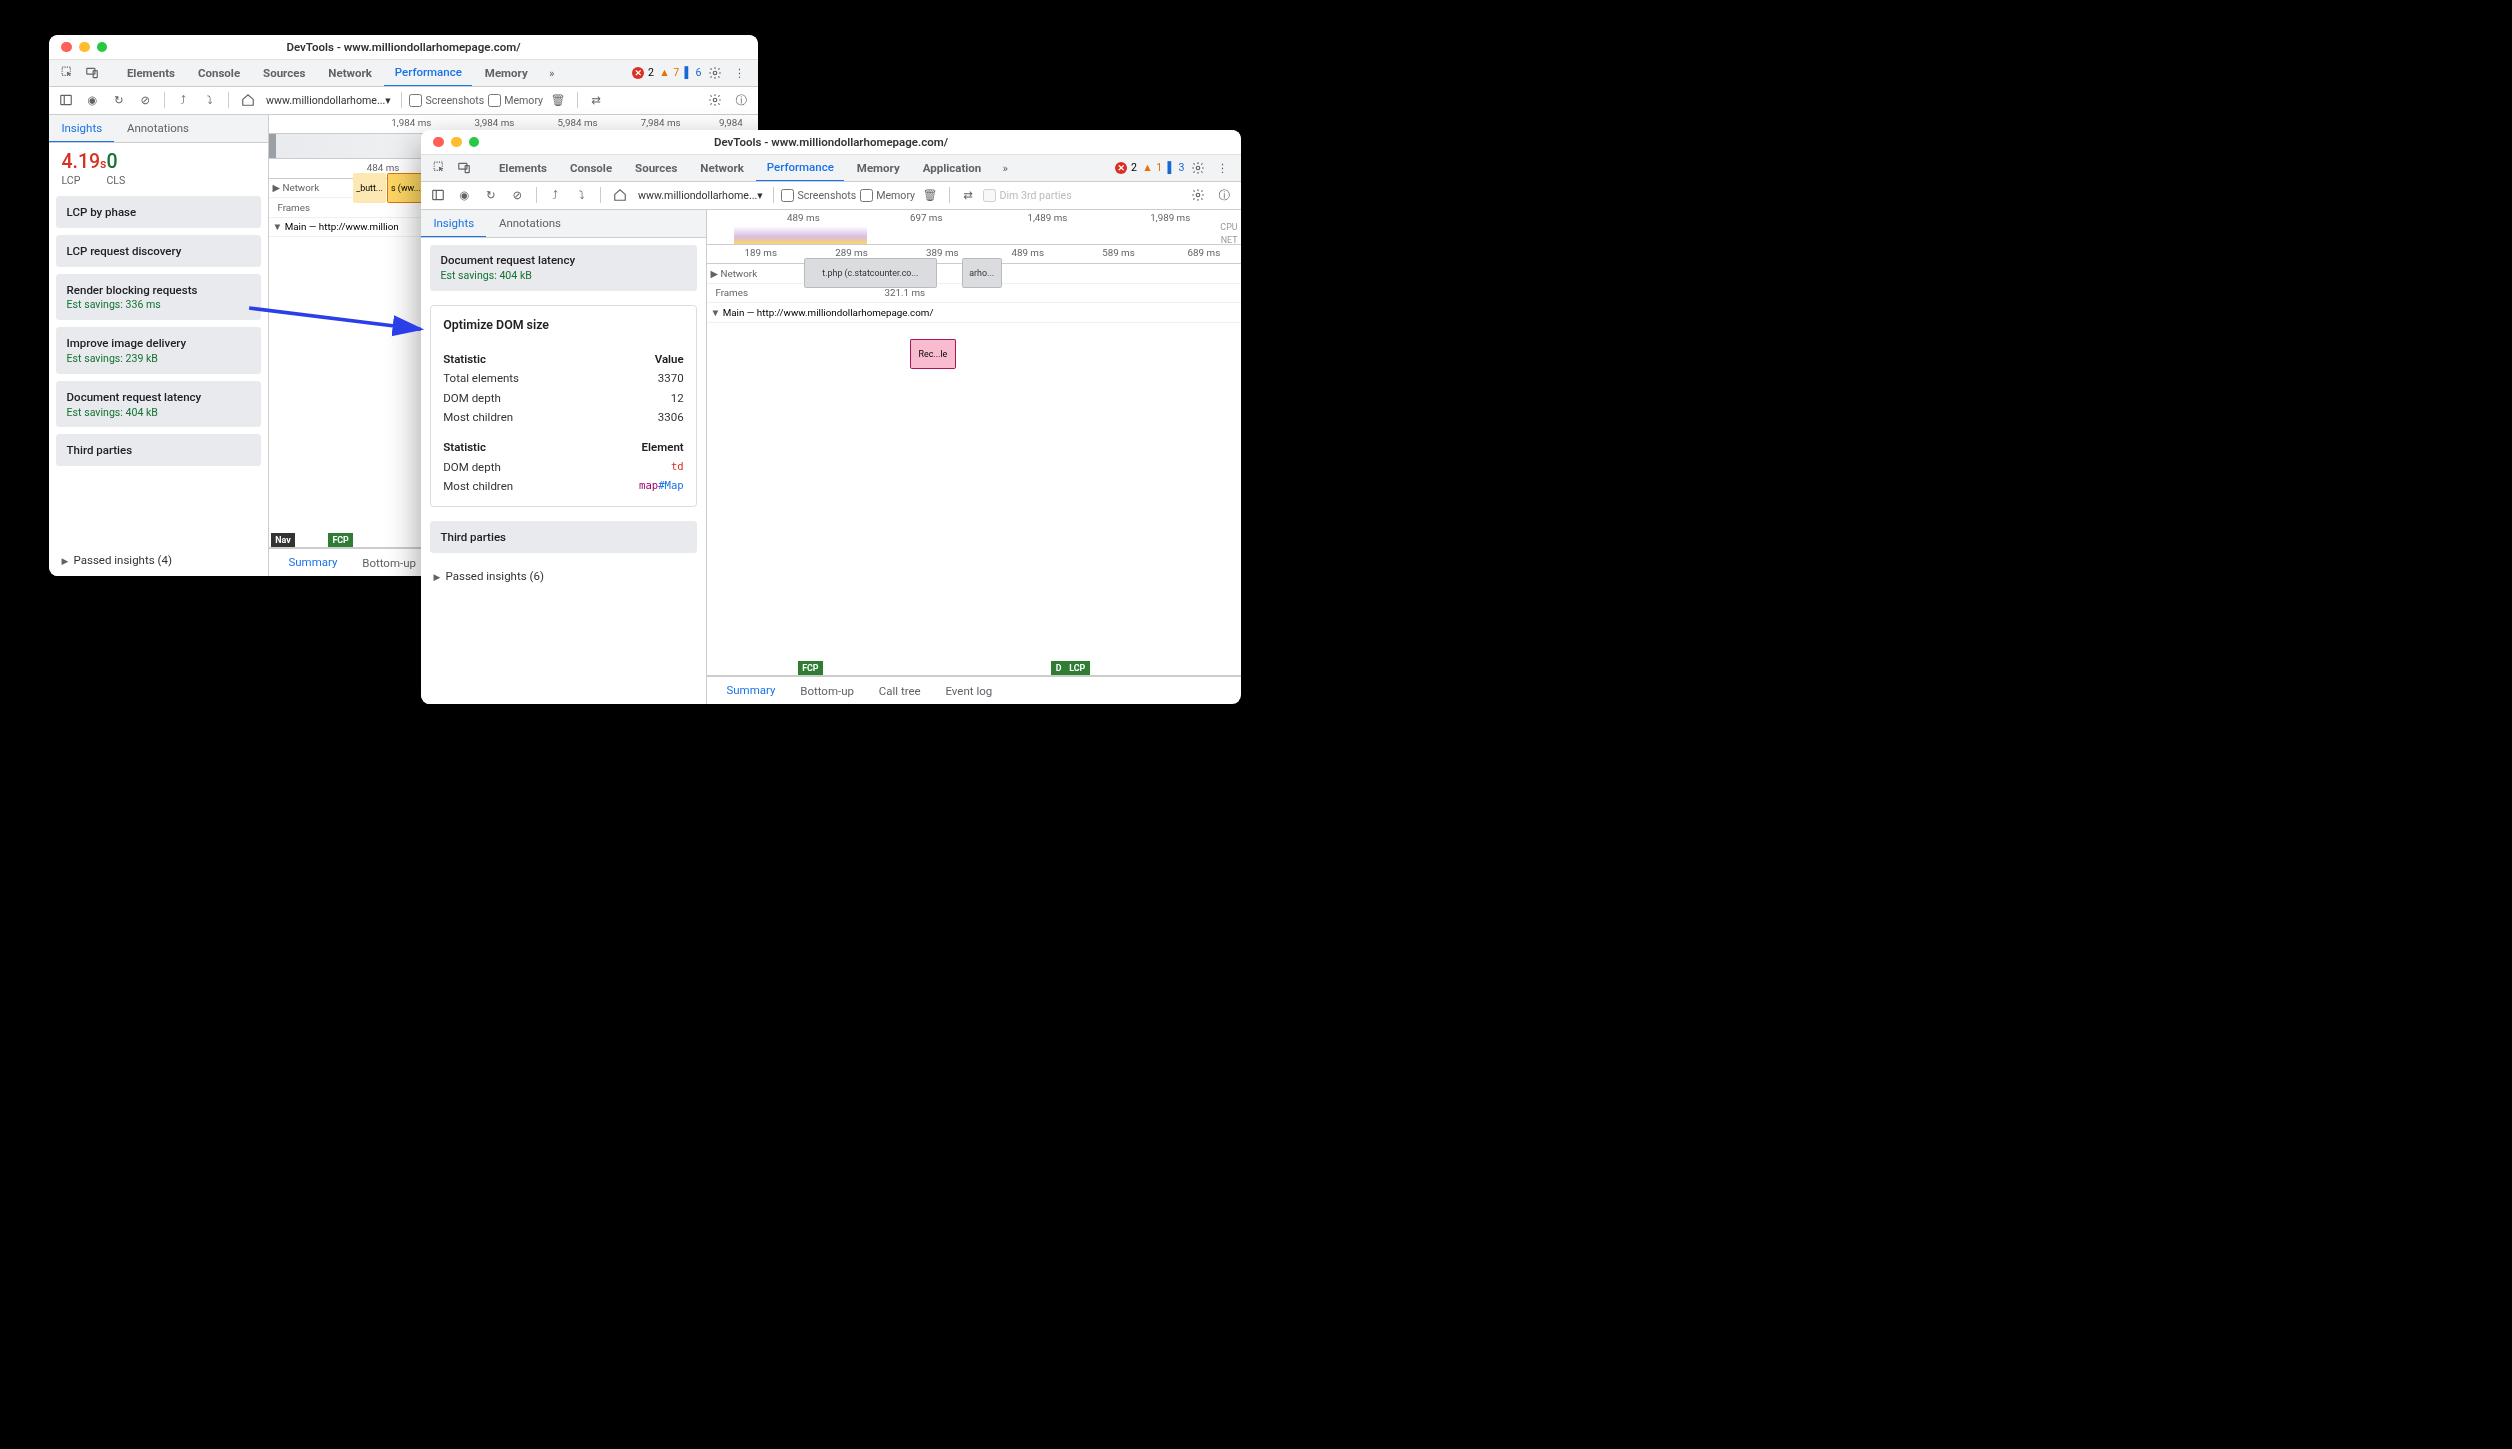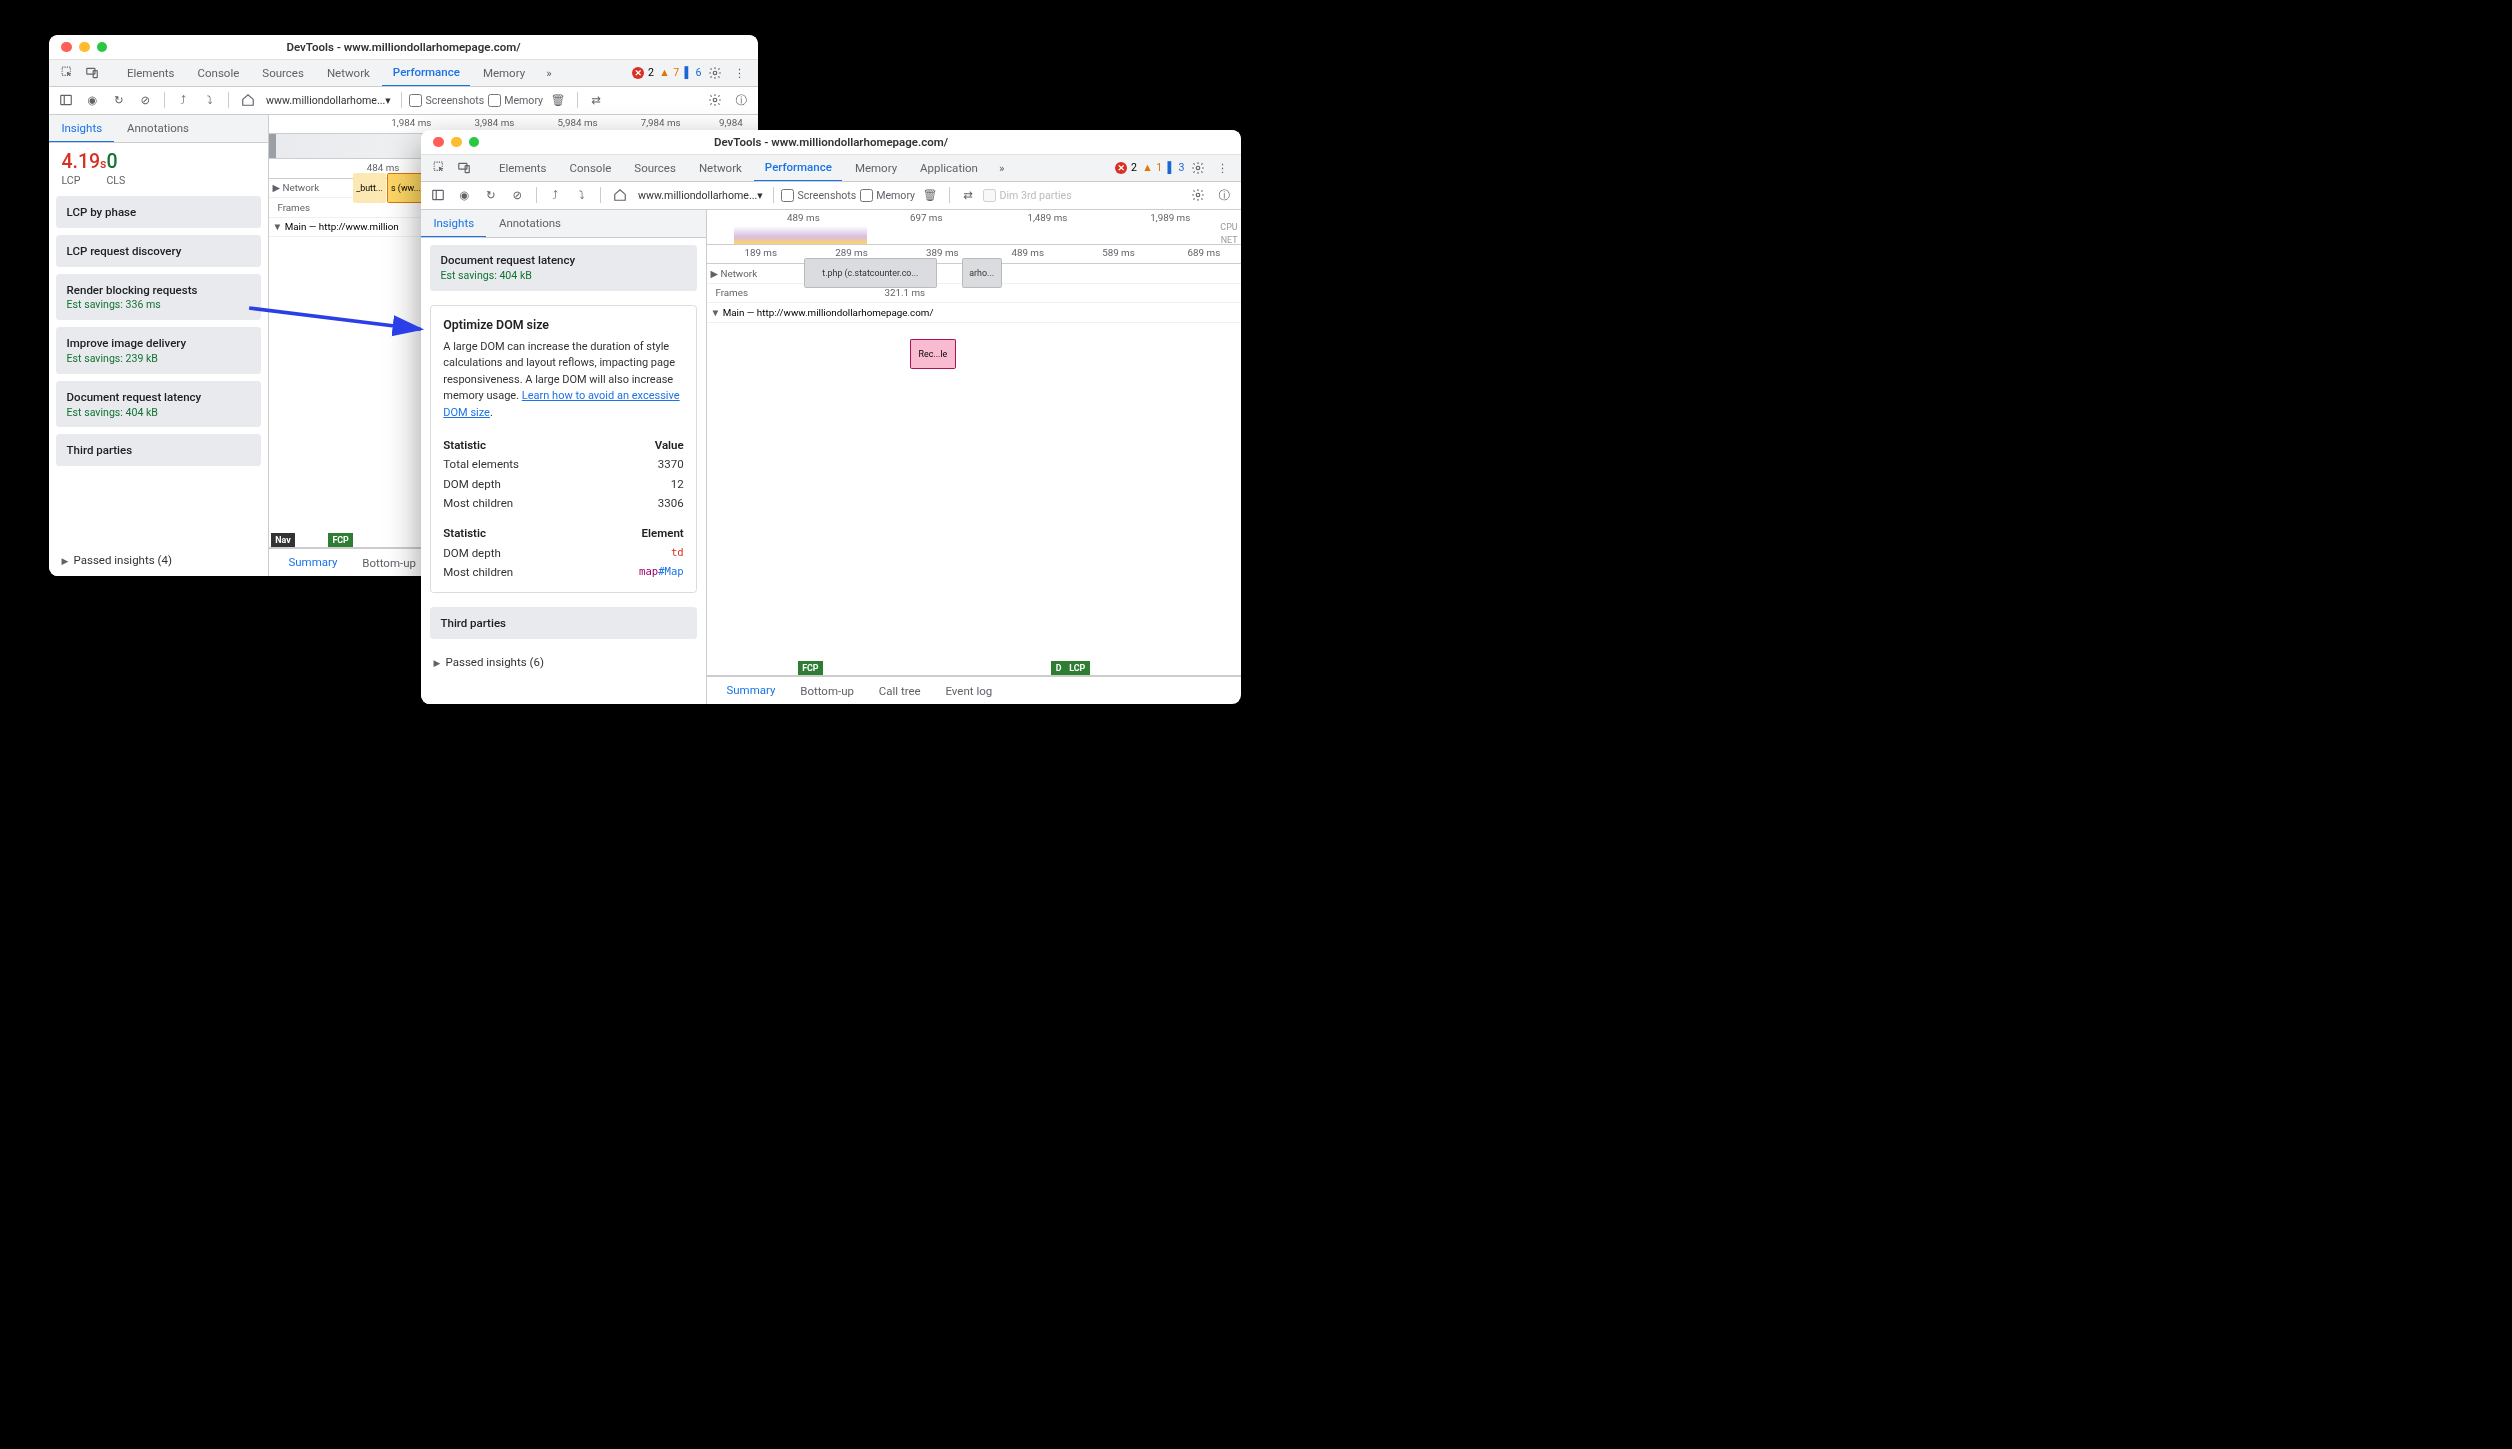--- a/index.html
+++ b/index.html
@@ -7,21 +7,21 @@
 .window { position: absolute; background: #fff; border-radius: 8.9px; box-shadow: 0 13.3px 35px rgba(0,0,0,0.4); display: flex; flex-direction: column; overflow: hidden; }
 .win1 { left: 49px; top: 35px; width: 709px; height: 541px; }
 .win2 { left: 421px; top: 130px; width: 820px; height: 574px; }
 .titlebar { height: 25px; background: #fff; border-bottom: 0.9px solid #e0e0e0; display: flex; align-items: center; position: relative; }
 .lights { display: flex; gap: 7px; padding-left: 12.4px; }
 .light { width: 10.6px; height: 10.6px; border-radius: 50%; }
 .light.r { background: #ff5f57; } .light.y { background: #febc2e; } .light.g { background: #28c840; }
 .title { position: absolute; left: 0; right: 0; text-align: center; font-weight: 600; font-size: 11.5px; color: #333; pointer-events: none; }
 .tabsrow { height: 26.6px; border-bottom: 0.9px solid #ccc; display: flex; align-items: center; padding: 0 7px; gap: 1.8px; background: #f1f3f4; }
 .tabsrow .icon-btn { width: 23px; height: 23px; display: flex; align-items: center; justify-content: center; color: #5f6368; cursor: pointer; }
-.tab { padding: 0 10.6px; height: 26.6px; display: flex; align-items: center; color: #5f6368; font-size: 11.5px; cursor: pointer; }
+.tab { padding: 0 10.6px; height: 26.6px; display: flex; align-items: center; color: #5f6368; font-size: 11.5px; cursor: pointer; font-weight: bold; }
 .tab.active { color: #1a73e8; border-bottom: 1.8px solid #1a73e8; font-weight: 500; }
 .badge { display: flex; align-items: center; gap: 3.5px; font-size: 10.6px; margin-left: 3.5px; }
 .badge-icon { width: 12.4px; height: 12.4px; border-radius: 50%; display: flex; align-items: center; justify-content: center; color: #fff; font-size: 8.9px; font-weight: bold; }
 .badge-err { background: #d93025; } .badge-warn { color: #e37400; } .badge-issue { color: #1967d2; }
 .toolbar { height: 28px; border-bottom: 0.9px solid #ccc; display: flex; align-items: center; padding: 0 5.3px; gap: 3.5px; background: #fff; }
 .toolbar .icon-btn { width: 23px; height: 23px; display: flex; align-items: center; justify-content: center; color: #5f6368; cursor: pointer; border-radius: 2.7px; }
 .toolbar .divider { width: 0.9px; height: 16px; background: #ccc; margin: 0 3.5px; }
 .url-sel { font-size: 10.6px; color: #333; padding: 1.8px 3.5px; display: flex; align-items: center; gap: 2.7px; }
 .check-lbl { display: flex; align-items: center; gap: 3.5px; font-size: 10.6px; color: #5f6368; }
 .disabled { color: #bbb; }
@@ -338,21 +338,20 @@
       <div class="sidetabs">
         <div class="sidetab active">Insights</div>
         <div class="sidetab">Annotations</div>
       </div>
       <div class="doc-card">
         <div class="ttl" style="font-size:11.5px;font-weight:500;color:#202124">Document request latency</div>
         <div class="sav" style="font-size:10.6px;color:#137333;margin-top:1.8px">Est savings: 404 kB</div>
       </div>
       <div class="doc-card2">
         <div class="ttl">Optimize DOM size</div>
-        <div class="desc"><span>A large DOM can increase the duration of style calculations and layout reflows, impacting page responsiveness. A large DOM will also increase memory usage.</span> <a href="#">Learn how to avoid an excessive DOM size</a>.</div>
         <div style="height:10.6px"></div>
         <div class="stat-row stat-hdr">
             <span>Statistic</span>
             <span>Value</span>
           </div>
         <div class="stat-row">
             <span>Total elements</span>
             <span>3370</span>
           </div>
         <div class="stat-row">

